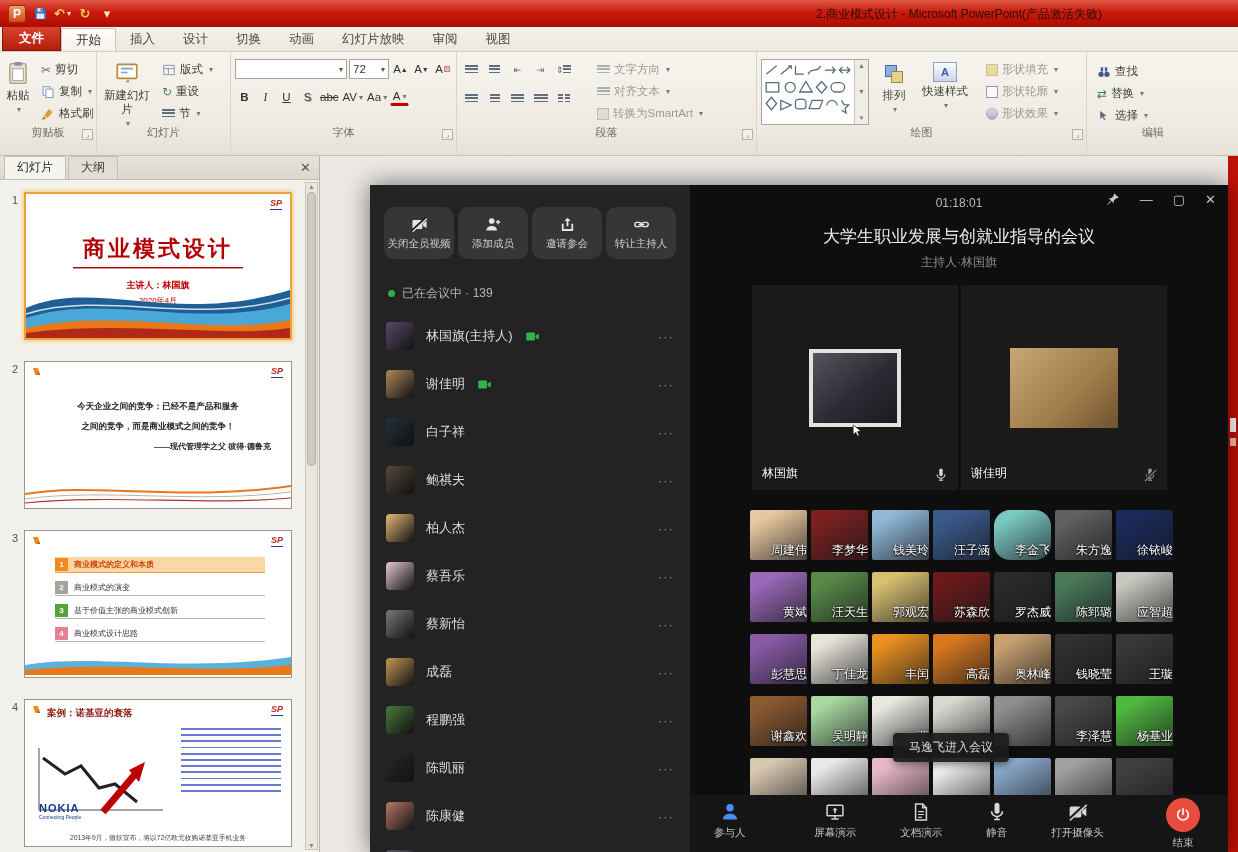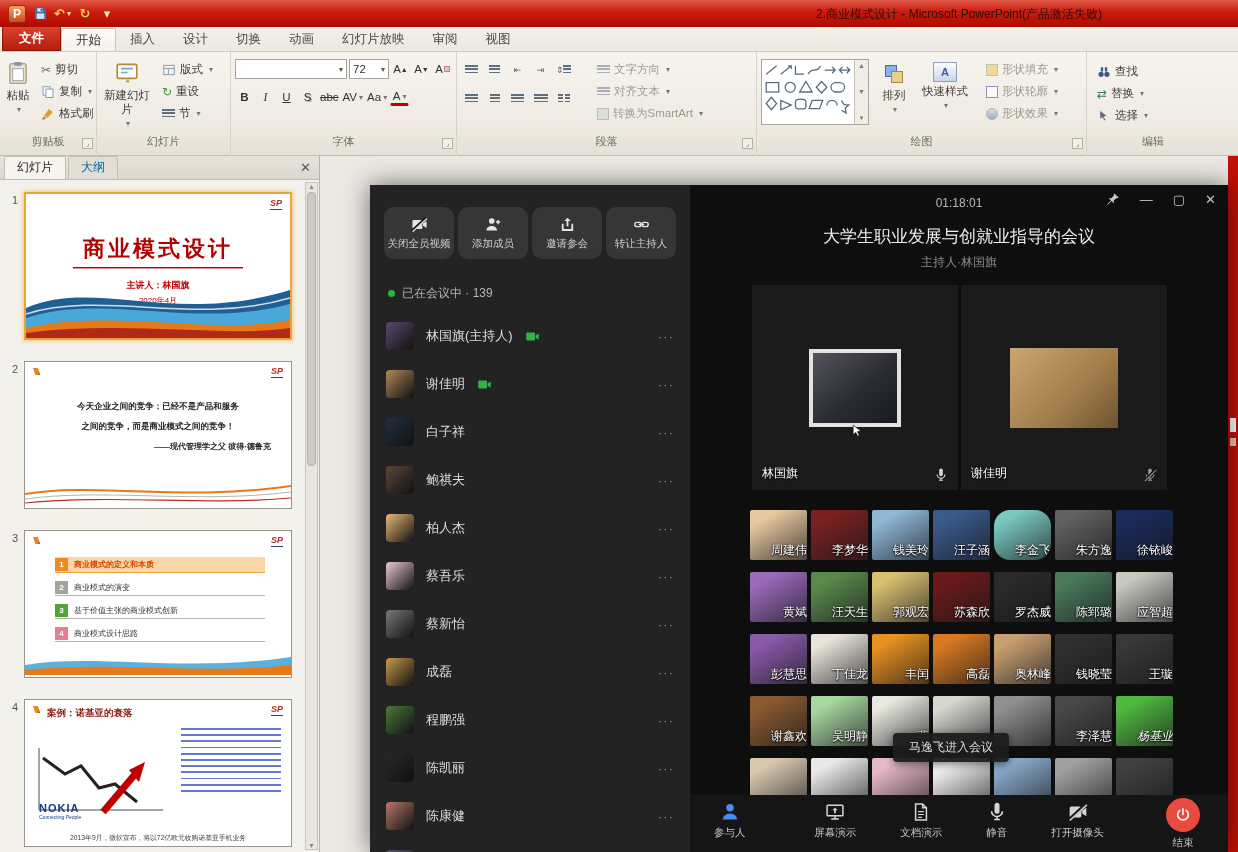--- a/index.html
+++ b/index.html
@@ -19,21 +19,21 @@
 
 
 .ribbon-tabs{position:absolute;left:0;top:27px;width:100%;height:25px;background:linear-gradient(#f4f1ea,#ece8e0);border-bottom:1px solid #d3cec4;display:flex;align-items:flex-end;padding-left:2px;z-index:29;}
 .rtab{padding:0 14px;height:23px;display:flex;align-items:center;font-size:12.5px;color:#4a4a42;cursor:default;}
 .rtab-file{background:linear-gradient(#d8422e,#b41e0e);color:#fff;height:25px;padding:0 16px;border:1px solid #8e1505;font-weight:bold;}
 .rtab-active{background:linear-gradient(#fefdfc,#f5f1ea);border:1px solid #c9c4ba;border-bottom:none;border-radius:2px 2px 0 0;color:#2d2d28;}
 
 
 .ribbon{position:absolute;left:0;top:52px;width:100%;height:104px;background:linear-gradient(#f7f4ee,#efebe3 70%,#e6e1d7);border-bottom:1px solid #c4beb2;display:flex;z-index:28;}
 .rgroup{position:relative;height:104px;border-right:1px solid #d9d4ca;padding:3px 4px 18px 4px;}
-.rglab{position:absolute;left:0;right:0;bottom:6px;height:16px;text-align:center;font-size:11px;color:#6e6a60;}
+.rglab{position:absolute;left:0;right:0;bottom:15px;height:16px;text-align:center;font-size:11px;color:#6e6a60;}
 .launch{position:absolute;right:3px;bottom:1px;width:11px;height:11px;border:1px solid #b5b0a5;color:#8a857a;font-size:8px;line-height:9px;text-align:center;background:#f2efe8;cursor:default;}
 .rgc{display:flex;height:100%;gap:3px;}
 .bigbtn{width:48px;display:flex;flex-direction:column;align-items:center;justify-content:flex-start;gap:2px;padding-top:4px;border:1px solid transparent;border-radius:3px;cursor:default;text-align:center;font-size:11.5px;color:#3c3c34;}
 .bigbtn .bic{width:26px;height:26px;}
 .minicol{display:flex;flex-direction:column;justify-content:flex-start;gap:1px;padding-top:4px;}
 .minibtn{display:flex;align-items:center;gap:4px;height:21px;padding:0 5px;font-size:11.5px;color:#3c3c34;border:1px solid transparent;border-radius:2px;cursor:default;white-space:nowrap;}
 .minibtn svg{width:14px;height:14px;}
 .minibtn.dis{color:#9d9a90;}
 .mglyph{font-size:12px;line-height:1;}
 .combo{display:inline-flex;align-items:center;justify-content:space-between;height:20px;background:#fff;border:1px solid #a8a49a;padding:0 3px;font-size:11.5px;}
@@ -46,21 +46,21 @@
 .shapes-svg{flex:1;height:100%;}
 .shape-scroll{width:14px;border-left:1px solid #c9c4ba;display:flex;flex-direction:column;align-items:center;justify-content:space-between;font-size:7px;color:#777;padding:2px 0;background:#f0ede6;}
 .vbig{width:44px;display:flex;flex-direction:column;align-items:center;gap:2px;padding-top:6px;font-size:11.5px;color:#3c3c34;border:1px solid transparent;border-radius:3px;cursor:default;text-align:center;}
 .vbig svg{width:24px;height:24px;}
 .qsic{width:24px;height:20px;border:1px solid #92a0b8;background:linear-gradient(#fdfdfd,#c8d4ec);display:flex;align-items:center;justify-content:center;font-size:11px;font-weight:bold;color:#3a5a9a;}
 .sqi{width:12px;height:12px;display:inline-block;border:1px solid #999;}
 
 
 .slides-panel{position:absolute;left:0;top:156px;width:320px;bottom:0;background:#f3f1ec;border-right:1px solid #b8b3aa;z-index:10;}
 .sp-tabs{height:24px;background:linear-gradient(#e8e4dc,#dcd7cd);border-bottom:1px solid #c4beb2;display:flex;align-items:flex-end;padding:0 4px;position:relative;}
-.sp-tab{padding:2px 12px 3px;font-size:12px;color:#0369a1;border:1px solid #c4beb2;border-bottom:none;background:#e2ded5;border-radius:2px 2px 0 0;margin-right:2px;cursor:default;}
+.sp-tab{padding:2px 12px 3px;font-size:12px;color:#404040;border:1px solid #c4beb2;border-bottom:none;background:#e2ded5;border-radius:2px 2px 0 0;margin-right:2px;cursor:default;}
 .sp-tab.active{background:#f6f4ef;color:#2c2a24;}
 .sp-close{position:absolute;right:8px;top:4px;font-size:13px;color:#555;cursor:default;}
 .sp-thumbs{padding:12px 18px 0 6px;}
 .thumb-row{display:flex;margin-bottom:21px;}
 .tnum{width:18px;font-size:11px;color:#555;padding-top:2px;text-align:center;}
 .thumb{position:relative;width:268px;height:148px;background:#fff;border:1px solid #9a958c;overflow:hidden;cursor:default;flex:none;}
 .thumb.sel{border:2px solid #e8a33d;box-shadow:0 0 4px 1px #f3c87c;}
 .sp-logo{position:absolute;top:5px;right:8px;font-size:9px;font-weight:bold;font-style:italic;color:#b52b20;border-bottom:1px solid #27418e;line-height:1.1;}
 .quote{position:absolute;top:6px;left:8px;width:12px;height:7px;background:linear-gradient(105deg,#e8881e 40%,#c44a14 60%);clip-path:polygon(0 0,40% 0,60% 100%,20% 100%);}
 .quote:after{content:"";}
@@ -840,21 +840,21 @@
             <span class="g-name">吴明静</span>
           </div>
           <div class="g-tile" style="background: linear-gradient(150deg, rgb(232, 232, 224) 20%, rgb(21, 21, 26) 130%);">
             <span class="g-name">裴</span>
           </div>
           <div class="g-tile" style="background: linear-gradient(150deg, rgb(216, 216, 208) 20%, rgb(21, 21, 26) 130%);"></div>
           <div class="g-tile" style="background: linear-gradient(150deg, rgb(144, 144, 144) 20%, rgb(21, 21, 26) 130%);"></div>
           <div class="g-tile" style="background: linear-gradient(150deg, rgb(72, 72, 72) 20%, rgb(21, 21, 26) 130%);">
             <span class="g-name">李泽慧</span>
           </div>
-          <div class="g-tile" style="background: linear-gradient(150deg, rgb(80, 184, 64) 20%, rgb(21, 21, 26) 130%); font-style: italic;">
+          <div class="g-tile" style="background: linear-gradient(150deg, rgb(80, 184, 64) 20%, rgb(21, 21, 26) 130%);">
             <span class="g-name">杨基业</span>
           </div>
           <div class="g-tile" style="background: linear-gradient(150deg, rgb(216, 200, 176) 20%, rgb(21, 21, 26) 130%);"></div>
           <div class="g-tile" style="background: linear-gradient(150deg, rgb(232, 232, 232) 20%, rgb(21, 21, 26) 130%);"></div>
           <div class="g-tile" style="background: linear-gradient(150deg, rgb(232, 184, 200) 20%, rgb(21, 21, 26) 130%);"></div>
           <div class="g-tile" style="background: linear-gradient(150deg, rgb(240, 240, 240) 20%, rgb(21, 21, 26) 130%);"></div>
           <div class="g-tile" style="background: linear-gradient(150deg, rgb(136, 168, 200) 20%, rgb(21, 21, 26) 130%);"></div>
           <div class="g-tile" style="background: linear-gradient(150deg, rgb(160, 160, 160) 20%, rgb(21, 21, 26) 130%);"></div>
           <div class="g-tile" style="background: linear-gradient(150deg, rgb(64, 64, 64) 20%, rgb(21, 21, 26) 130%);"></div>
         </div>

